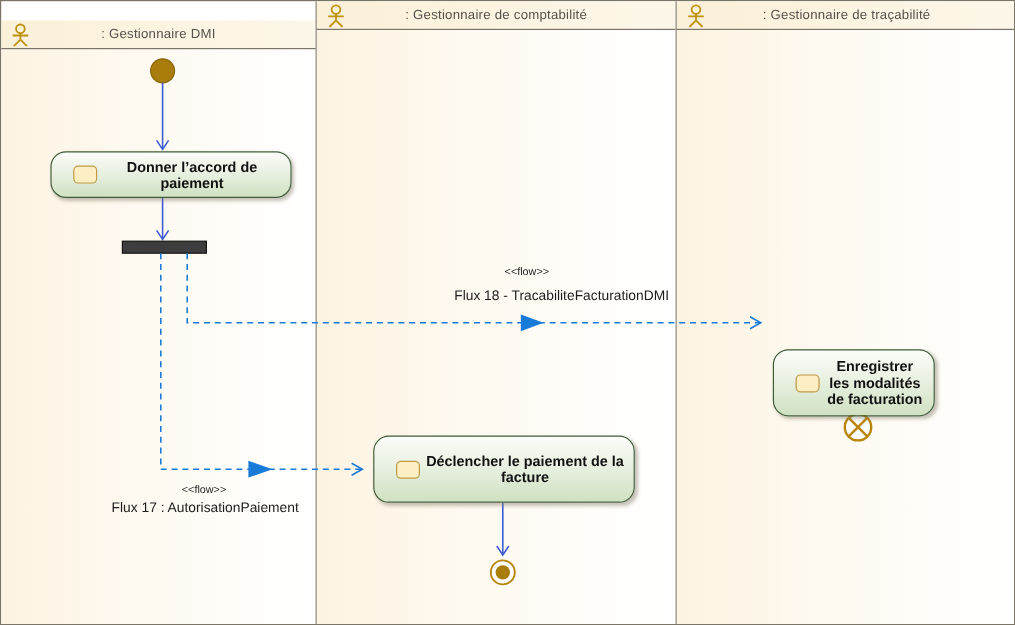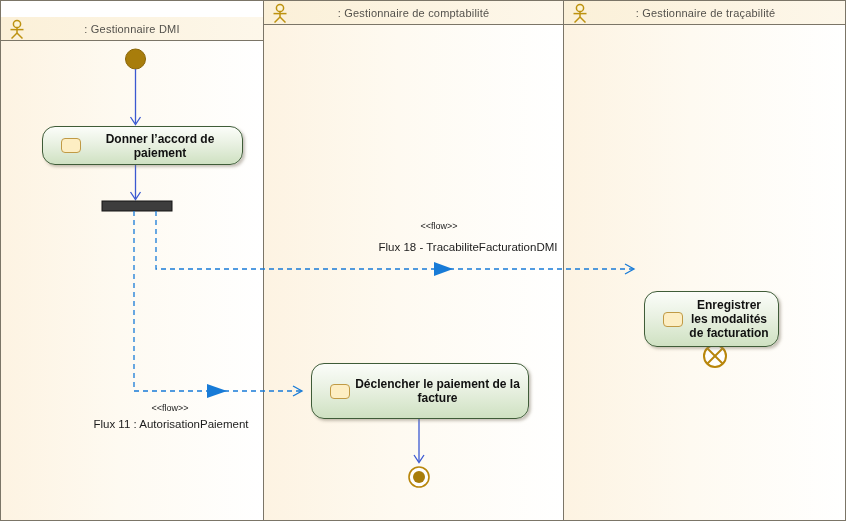--- a/index.html
+++ b/index.html
@@ -153,15 +153,15 @@
 
   <div class="activity" style="left:643px;top:242px;width:135px;height:56px;margin-top:48px;">
     <span class="act-icon"></span>
     <span class="act-label">Enregistrer les modalités de facturation</span>
   </div>
 
   <div class="flow-label stereo" style="left:358px;top:220px;width:160px;">&lt;&lt;flow&gt;&gt;</div>
   <div class="flow-label name" style="left:357px;top:240px;width:220px;">Flux 18 - TracabiliteFacturationDMI</div>
 
   <div class="flow-label stereo" style="left:89px;top:402px;width:160px;">&lt;&lt;flow&gt;&gt;</div>
-  <div class="flow-label name" style="left:60px;top:417px;width:220px;">Flux 11 : AutorisationPaiement</div>
+  <div class="flow-label name" style="left:60px;top:417px;width:220px;">Flux 17 : AutorisationPaiement</div>
 
 </div>
 
 </body></html>

